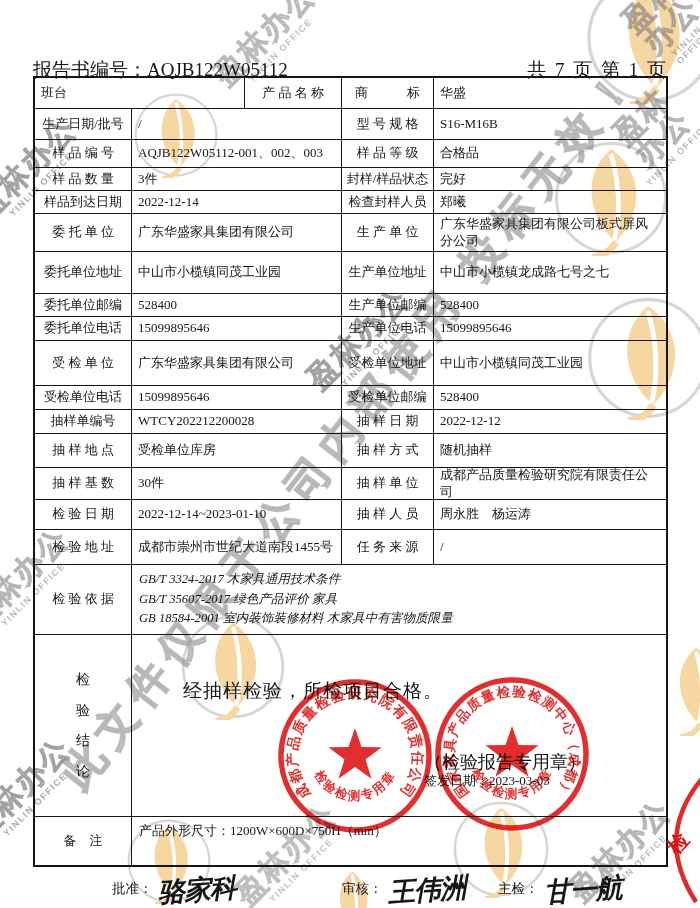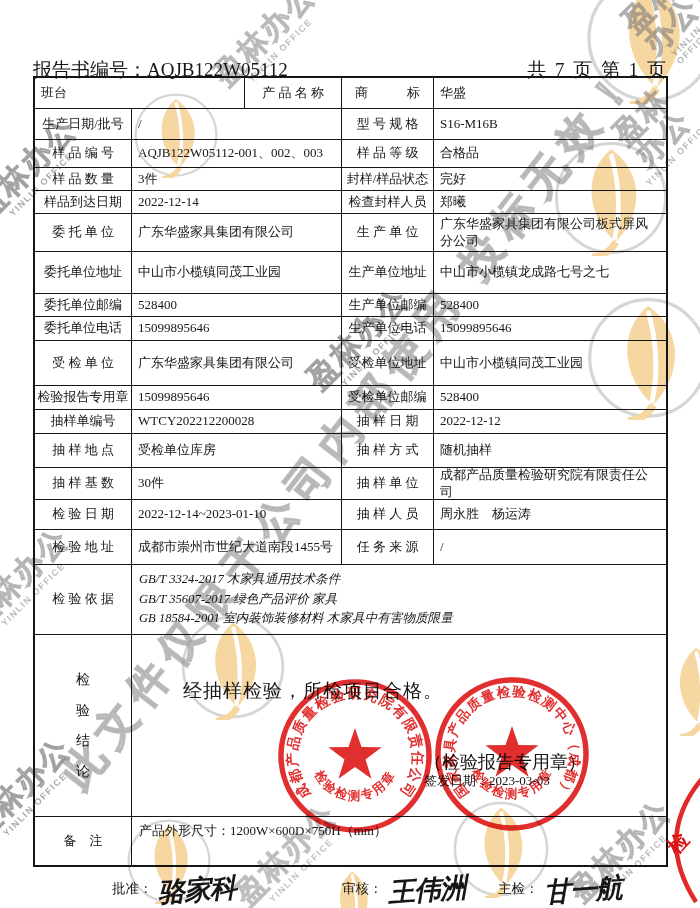--- a/index.html
+++ b/index.html
@@ -207,21 +207,21 @@
         <div class="cell c3">生产单位电话</div>
         <div class="cell c4">15099895646</div>
       </div>
       <div class="trow" style="height:45px">
         <div class="cell c1">受 检 单 位</div>
         <div class="cell c2">广东华盛家具集团有限公司</div>
         <div class="cell c3">受检单位地址</div>
         <div class="cell c4">中山市小榄镇同茂工业园</div>
       </div>
       <div class="trow" style="height:24px">
-        <div class="cell c1">检验报告专用章</div>
+        <div class="cell c1">受检单位电话</div>
         <div class="cell c2">15099895646</div>
         <div class="cell c3">受检单位邮编</div>
         <div class="cell c4">528400</div>
       </div>
       <div class="trow" style="height:24px">
         <div class="cell c1">抽样单编号</div>
         <div class="cell c2">WTCY202212200028</div>
         <div class="cell c3">抽 样 日 期</div>
         <div class="cell c4">2022-12-12</div>
       </div>

